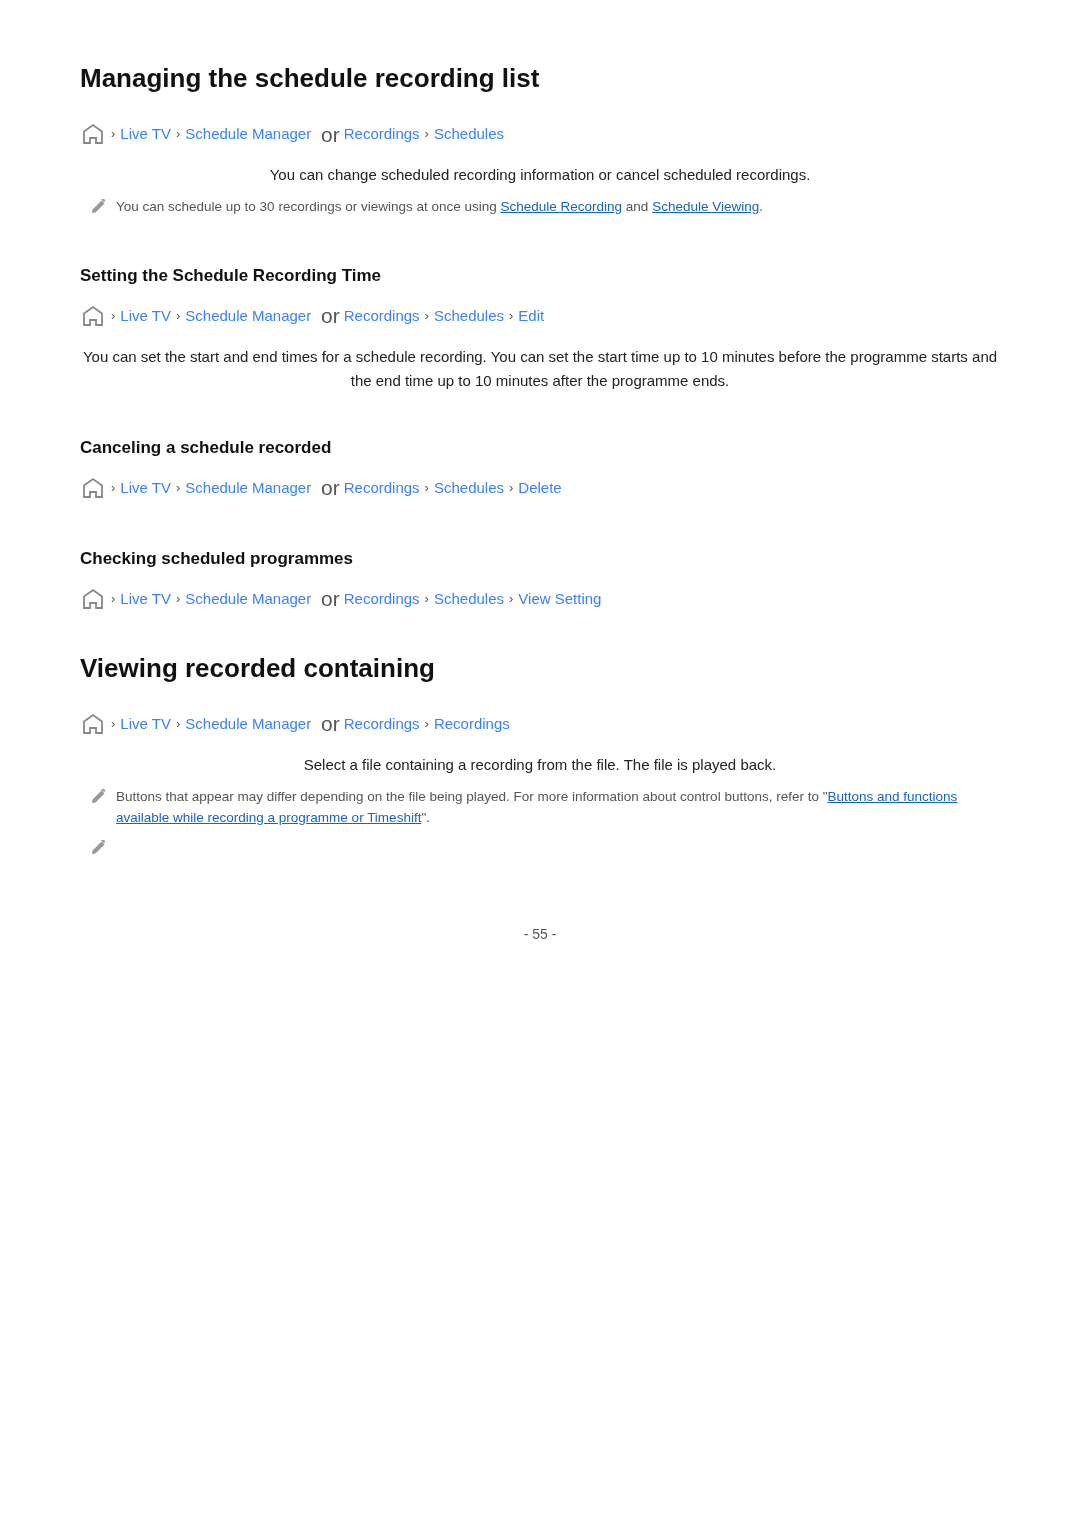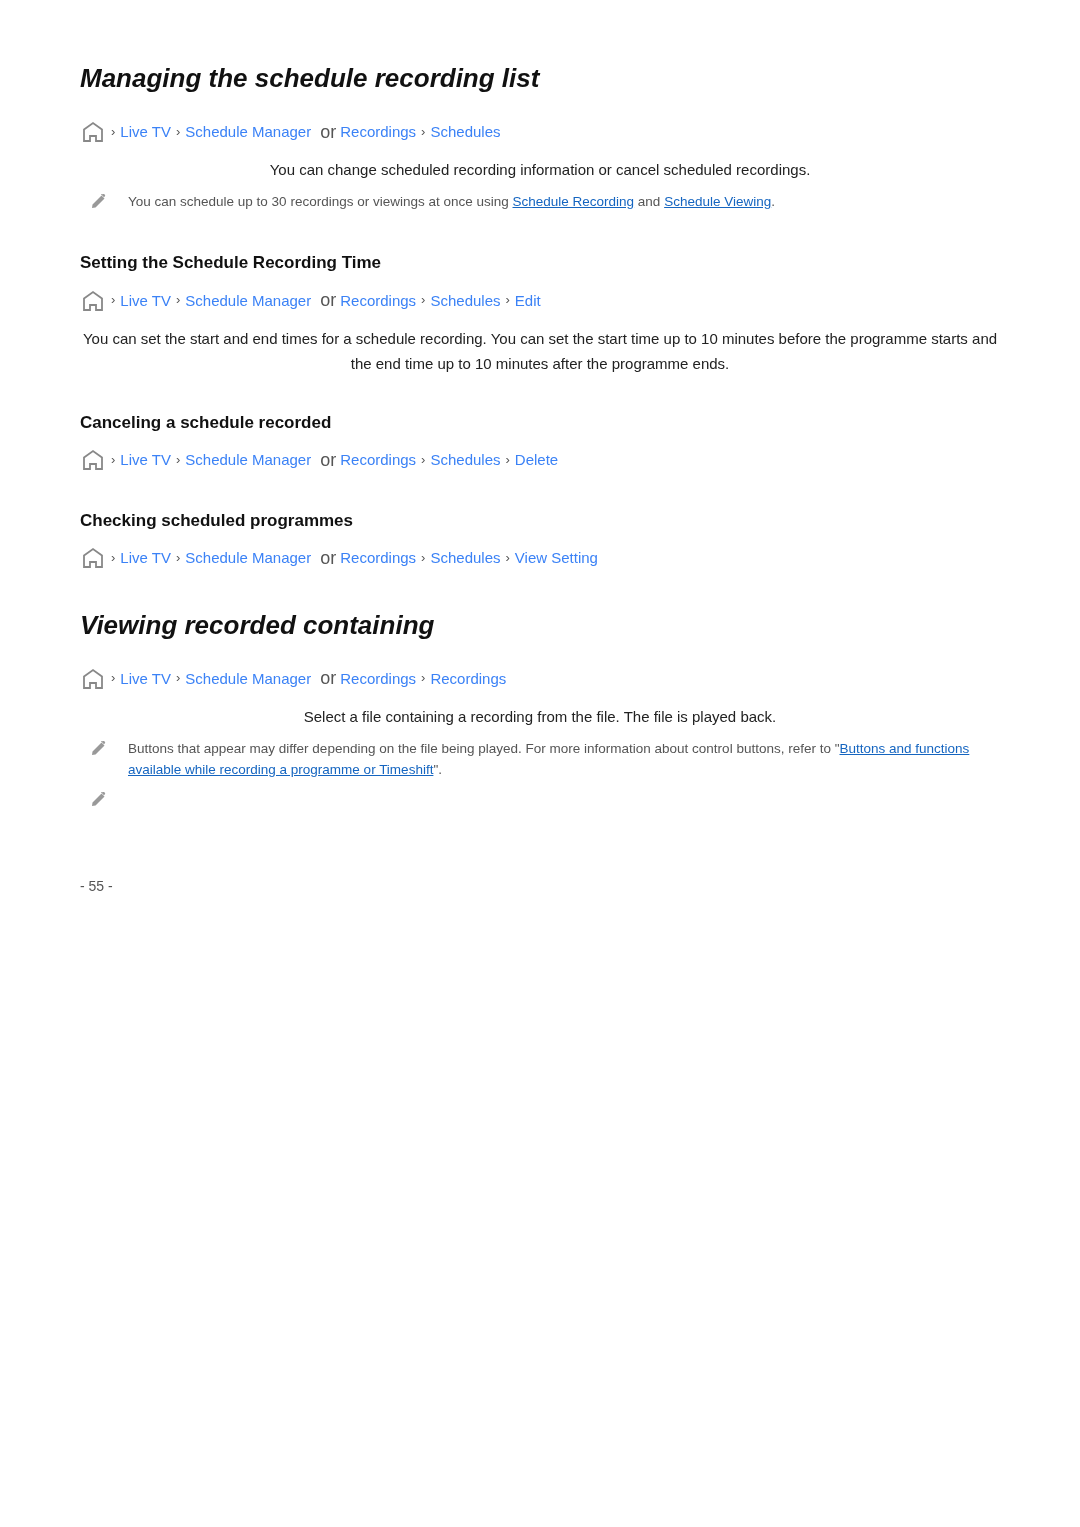--- a/index.html
+++ b/index.html
@@ -13,29 +13,28 @@
       font-size: 15px;
       line-height: 1.6;
     }
 
     h1.section-title {
       font-size: 26px;
       font-weight: 600;
       color: #111;
       margin-bottom: 18px;
       margin-top: 10px;
-      font-style: italic;
     }
 
     h3.subsection-title {
       font-size: 17px;
       font-weight: 700;
       color: #111;
       margin-bottom: 10px;
-      margin-top: 32px;
+      margin-top: 40px;
     }
 
     .nav-path {
       display: flex;
       align-items: center;
       gap: 4px;
       margin-bottom: 12px;
       font-size: 15px;
     }
 
@@ -59,35 +58,35 @@
     }
 
     .nav-link {
       color: #3b82f6;
       text-decoration: none;
       font-size: 15px;
     }
 
     .nav-text {
       color: #555;
-      font-size: 18px;
+      font-size: 21px;
     }
 
     .body-text {
       font-size: 15px;
       color: #222;
       margin-bottom: 8px;
       line-height: 1.65;
       text-align: center;
     }
 
     .note-block {
       display: flex;
       align-items: flex-start;
-      gap: 22px;
+      gap: 10px;
       margin: 8px 0 8px 10px;
     }
 
     .note-icon {
       flex-shrink: 0;
       margin-top: 2px;
     }
 
     .note-text {
       font-size: 13.5px;
@@ -98,20 +97,21 @@
     .note-link {
       color: #1565c0;
       text-decoration: underline;
     }
 
     .section-divider {
       margin: 32px 0 24px 0;
     }
 
     .page-number {
+      text-align: center;
       color: #555;
       font-size: 14px;
       margin-top: 60px;
     }
 
     .pencil-icon svg {
       width: 16px;
       height: 16px;
       fill: #999;
     }

